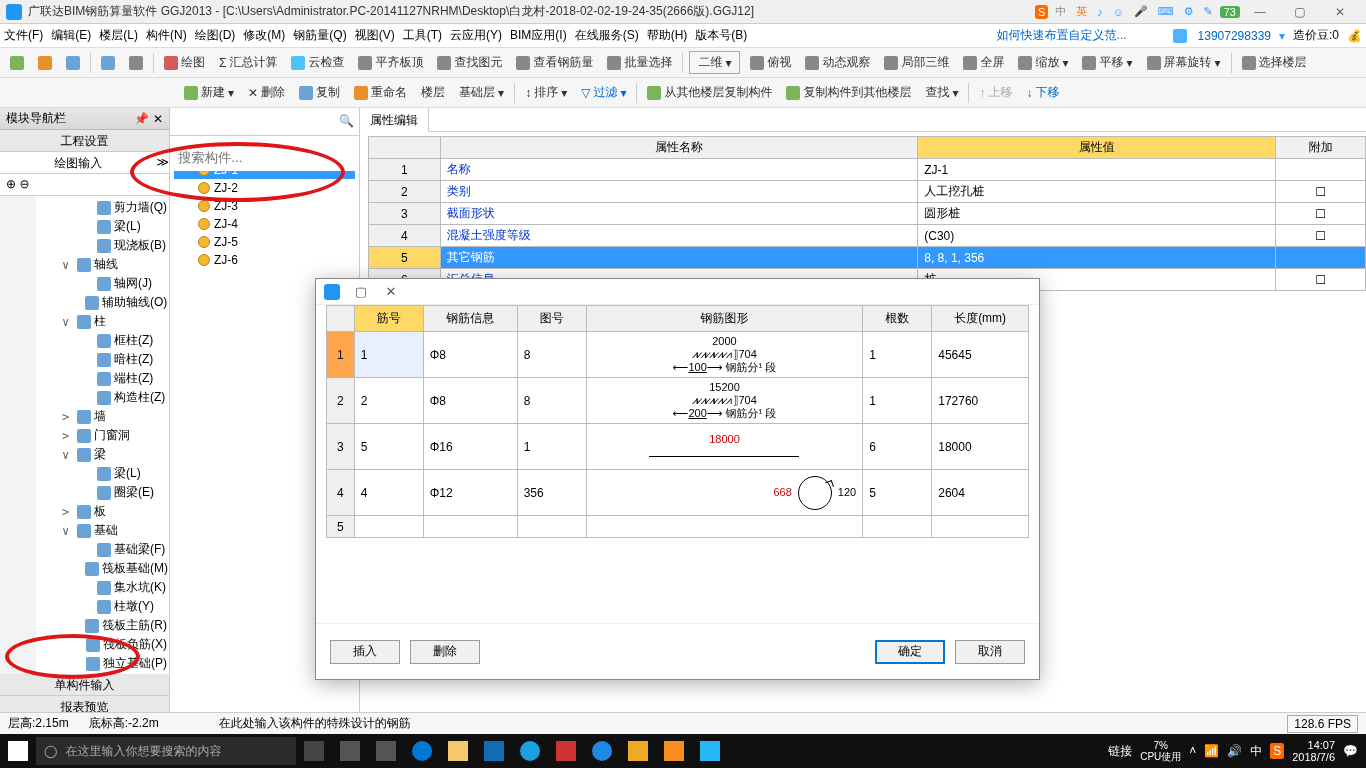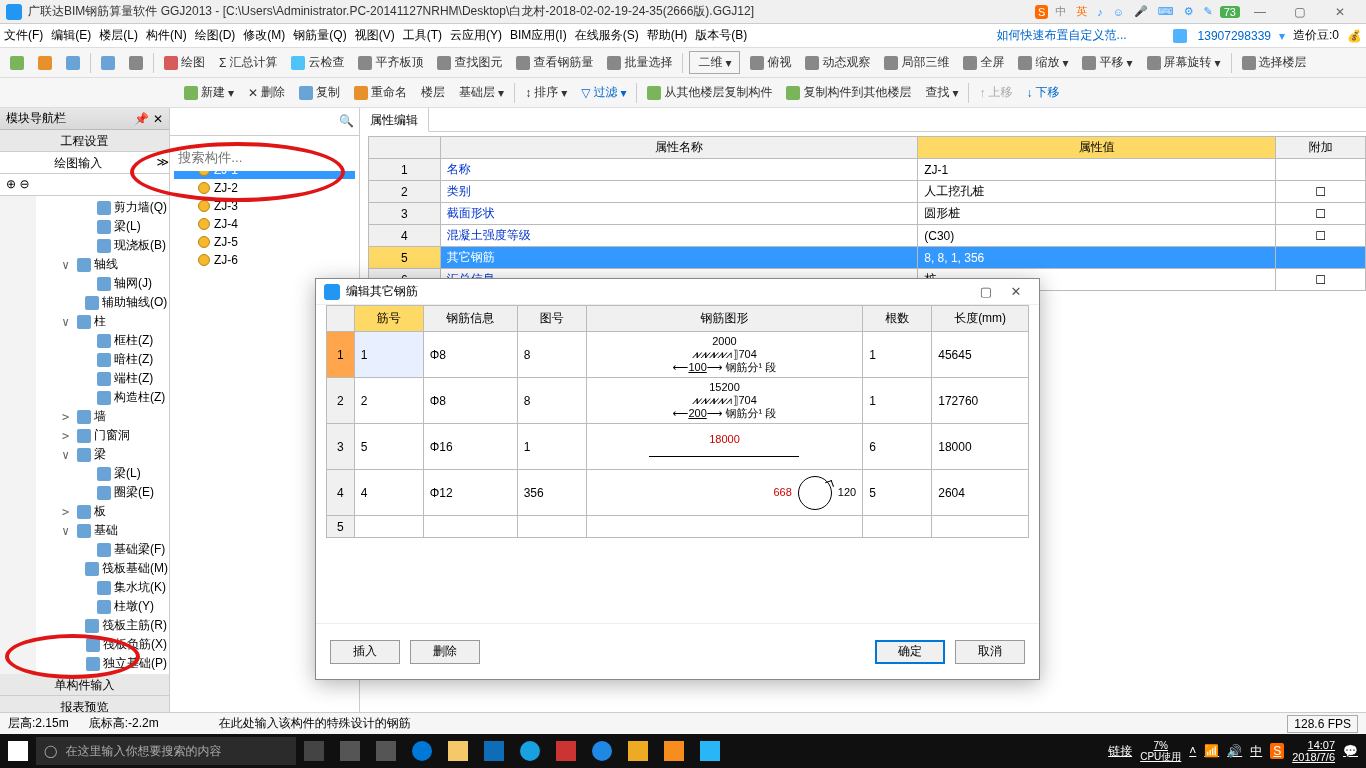--- a/index.html
+++ b/index.html
@@ -102,21 +102,21 @@
 
 
 .statusbar { position:absolute; left:0; right:0; bottom:34px; height:22px; border-top:1px solid #ccc; display:flex; align-items:center; padding:0 8px; font-size:12px; background:#f6f6f6; gap:20px;}
 .statusbar .right { margin-left:auto; border:1px solid #aaa; padding:1px 6px;}
 
 
 .taskbar { position:absolute; left:0; right:0; bottom:0; height:34px; background:#101010; display:flex; align-items:center; color:#fff; font-size:12px;}
 .taskbar .tb { width:36px; height:34px; display:flex; align-items:center; justify-content:center; cursor:pointer;}
 .taskbar .tb .ti { width:20px; height:20px; background:#444;}
 .taskbar .search { flex:0 0 260px; height:28px; background:#2b2b2b; display:flex; align-items:center; padding:0 8px; color:#aaa; gap:8px;}
-.taskbar .tray { margin-left:auto; display:flex; align-items:center; gap:8px; padding-right:8px;text-decoration:underline;}
+.taskbar .tray { margin-left:auto; display:flex; align-items:center; gap:8px; padding-right:8px;}
 .taskbar .clock { text-align:right; line-height:1.1; font-size:11px;}
 </style>
 </head>
 <body>
 
 <div class="titlebar">
   <div class="app-icon"></div>
   <div class="title">广联达BIM钢筋算量软件 GGJ2013 - [C:\Users\Administrator.PC-20141127NRHM\Desktop\白龙村-2018-02-02-19-24-35(2666版).GGJ12]</div>
   <div class="ime">
     <span class="badge">S</span>
@@ -478,21 +478,20 @@
       </table>
   </div>
 </div>
 
 <div class="circle c1"></div>
 <div class="circle c2"></div>
 
 <div class="dialog">
   <div class="dtitle">
     <div class="dico"></div>
-    <div class="dname">编辑其它钢筋</div>
     <div class="dbtn">▢</div>
     <div class="dbtn">✕</div>
   </div>
   <div class="dbody">
     <table class="dtable" id="dtable">
         <colgroup>
           <col style="width:20px">
           <col style="width:50px">
           <col style="width:68px">
           <col style="width:50px">

